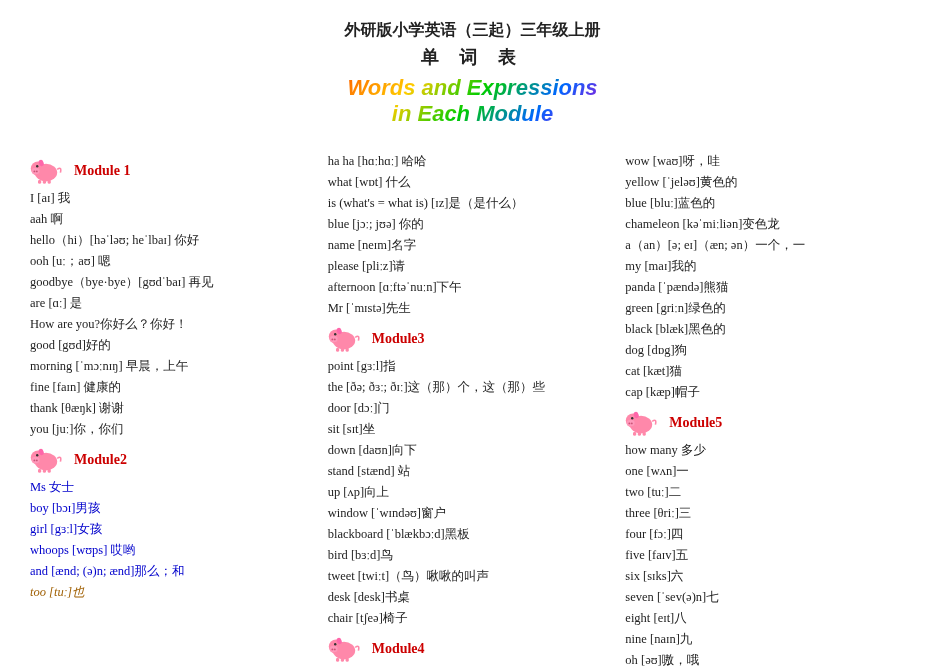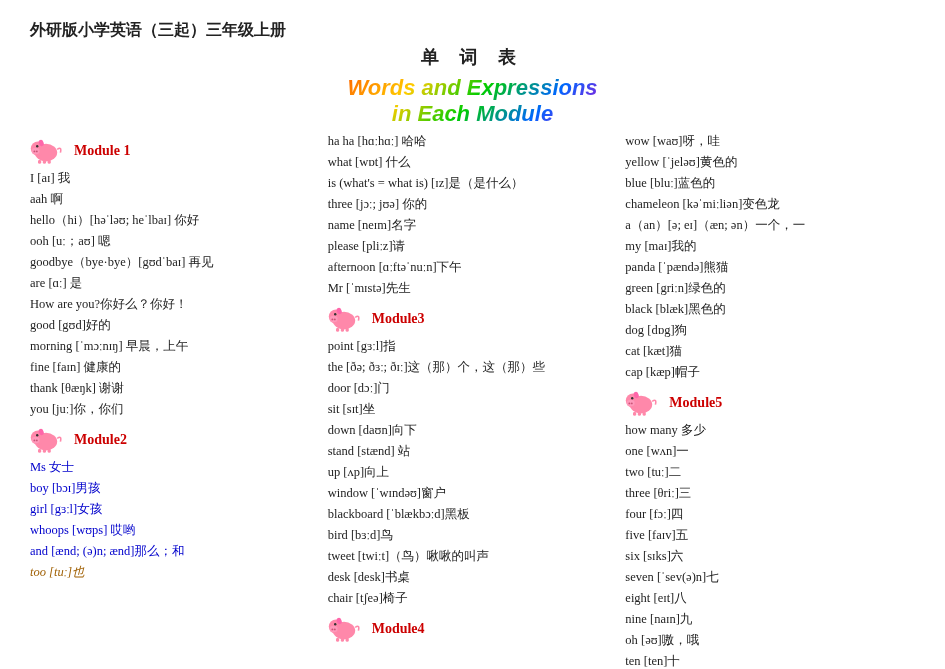--- a/index.html
+++ b/index.html
@@ -6,35 +6,35 @@
     body {
       background: #fff;
       font-family: "SimSun", "宋体", serif;
       font-size: 13px;
       color: #222;
       width: 945px;
       min-height: 669px;
       padding: 20px 30px;
     }
     .page-title {
-      text-align: left;
+      text-align: center;
       font-size: 16px;
       font-weight: bold;
       margin-bottom: 4px;
     }
     .subtitle {
       text-align: center;
       font-size: 18px;
       letter-spacing: 8px;
       font-weight: bold;
       margin-bottom: 6px;
     }
     .banner {
       text-align: center;
-      margin-bottom: 2px;
+      margin-bottom: 22px;
       text-decoration: underline;
     }
     .banner-text {
       display: inline-block;
       background: linear-gradient(135deg, #ff6600, #ffcc00, #00cc00, #0066ff, #cc00cc);
       -webkit-background-clip: text;
       -webkit-text-fill-color: transparent;
       background-clip: text;
       font-size: 22px;
       font-weight: 900;
@@ -145,21 +145,21 @@
         <div class="word-line" style="color: rgb(0, 0, 204);">boy [bɔɪ]男孩</div>
         <div class="word-line" style="color: rgb(0, 0, 204);">girl [gɜːl]女孩</div>
         <div class="word-line" style="color: rgb(0, 0, 204);">whoops [wʊps] 哎哟</div>
         <div class="word-line" style="color: rgb(0, 0, 204);">and [ænd; (ə)n; ænd]那么；和</div>
         <div class="word-line" style="color: #a16207; font-style: italic;">too [tuː]也</div>
       </div>
       <div class="col">
         <div class="word-line">ha ha [hɑːhɑː] 哈哈</div>
         <div class="word-line">what [wɒt] 什么</div>
         <div class="word-line">is (what's = what is) [ɪz]是（是什么）</div>
-        <div class="word-line">three [jɔː; jʊə] 你的</div>
+        <div class="word-line">blue [jɔː; jʊə] 你的</div>
         <div class="word-line">name [neɪm]名字</div>
         <div class="word-line">please [pliːz]请</div>
         <div class="word-line">afternoon [ɑːftəˈnuːn]下午</div>
         <div class="word-line">Mr [ˈmɪstə]先生</div>
         <div class="module-header">
           <svg class="pig-icon">
             <use href="#pig"></use>
           </svg>
           <span class="module-title">Module3</span>
         </div>

